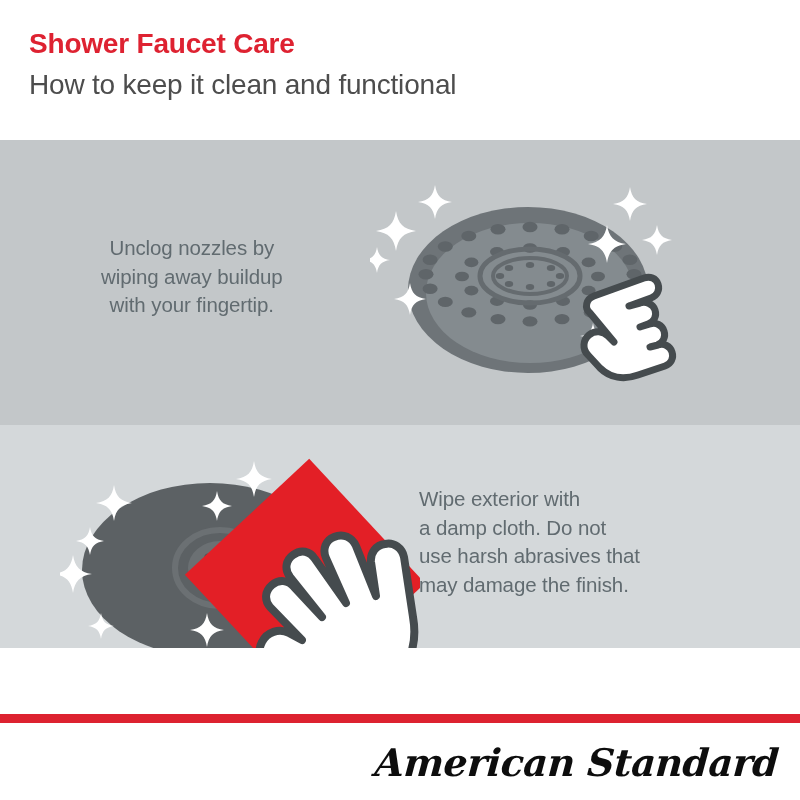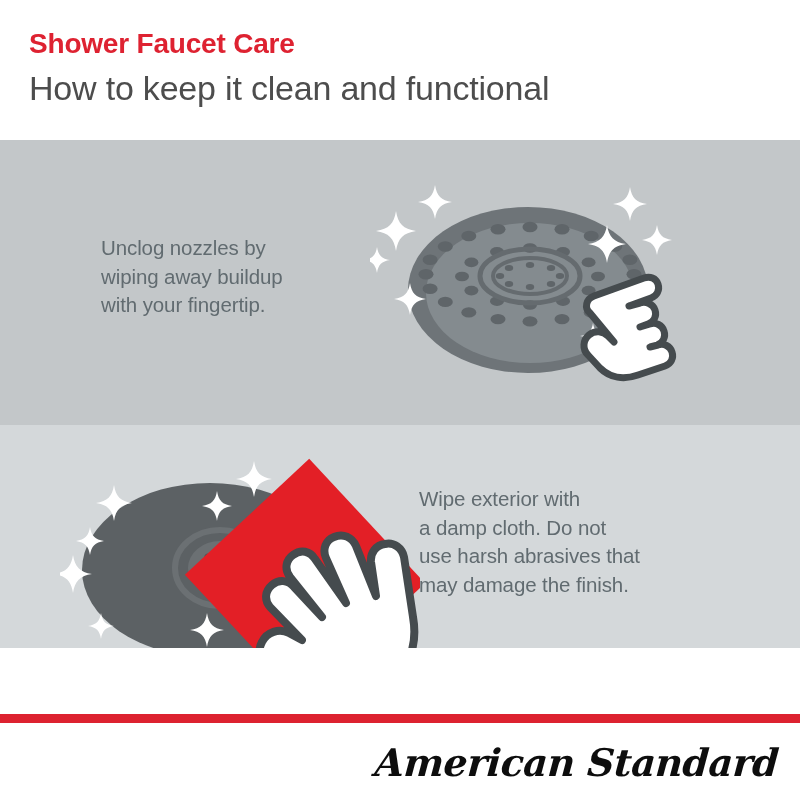--- a/index.html
+++ b/index.html
@@ -13,27 +13,27 @@
 
   
   .header{position:absolute;left:0;top:0;width:800px;height:180px;background:#ffffff;}
   .header-title{
     position:absolute;left:29px;top:28px;
     font-size:28px;font-weight:bold;letter-spacing:-0.2px;
     color:#de2231;white-space:nowrap;
   }
   .header-subtitle{
     position:absolute;left:29px;top:69px;
-    font-size:34px;font-weight:normal;letter-spacing:-0.2px;
+    font-size:28px;font-weight:normal;letter-spacing:-0.2px;
     color:#4d4d4d;white-space:nowrap;
   }
 
   
   .panel{position:absolute;left:0;width:800px;overflow:hidden;}
-  .panel-top{top:140px;height:285px;background:#c3c7c9;}
+  .panel-top{top:140px;height:285px;background:#c3c7c9;text-align:center;}
   .panel-bottom{top:425px;height:223px;background:#d4d8da;}
 
   .panel-text{
     position:absolute;
     font-size:20.5px;line-height:28.5px;
     color:#616b70;white-space:pre-line;letter-spacing:-0.1px;
   }
   .text-top{left:101px;top:94px;}
   .text-bottom{left:419px;top:60px;}
 

